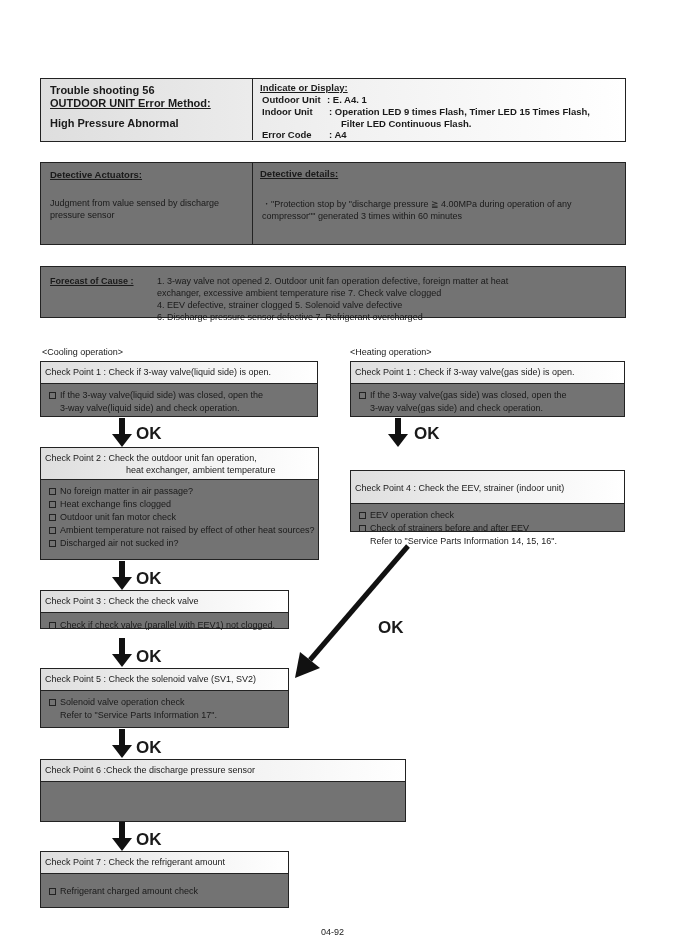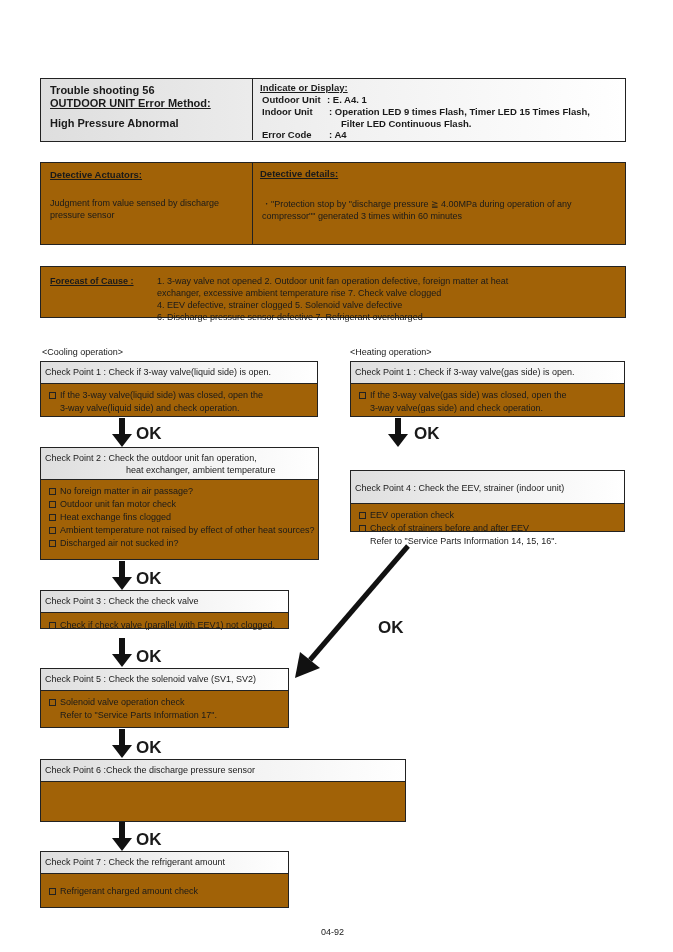--- a/index.html
+++ b/index.html
@@ -1,18 +1,18 @@
 <!DOCTYPE html>
 <html><head>
 <meta charset="utf-8">
 <style>
   html, body { margin: 0; padding: 0; background: #ffffff; }
   body { width: 673px; height: 952px; position: relative; font-family: "Liberation Sans", sans-serif; color: #1a1a1a; overflow: hidden; }
   .abs { position: absolute; box-sizing: border-box; }
-  .box { border: 1px solid #222; background: #a16207; }
+  .box { border: 1px solid #222; background: #737373; }
   .grad { background: linear-gradient(to right, #dedede 0%, #f2f2f2 55%, #ffffff 100%); }
   .ul { text-decoration: underline; }
   .b { font-weight: bold; }
   .t11 { font-size: 11px; line-height: 13px; }
   .t10 { font-size: 9.5px; line-height: 12px; }
   .t9 { font-size: 9px; line-height: 12px; }
   .cbx { display: inline-block; width: 7px; height: 7px; border: 1.3px solid #222; margin-right: 4px; vertical-align: -1px; box-sizing: border-box; }
   .cp-head { border-bottom: 1px solid #222; padding: 4px 4px; font-size: 9px; line-height: 12px; box-sizing: border-box; }
   .cp-body { padding: 4px 8px; font-size: 9px; line-height: 12px; }
   .item { margin: 1px 0; }
@@ -92,22 +92,22 @@
   </svg>
 <div class="ok" style="left:414px;top:424px;">OK</div>
 
 <div class="abs box" style="left:40px;top:447px;width:279px;height:113px;">
   <div class="cp-head grad" style="height:32px;">
     <div>Check Point 2 : Check the outdoor unit fan operation,</div>
     <div style="padding-left:81px;">heat exchanger, ambient temperature</div>
   </div>
   <div class="cp-body" style="padding-top:4px;">
     <div class="item"><span class="cbx"></span><span>No foreign matter in air passage?</span></div>
+    <div class="item"><span class="cbx"></span><span>Heat exchange fins clogged</span></div>
     <div class="item"><span class="cbx"></span><span>Outdoor unit fan motor check</span></div>
-    <div class="item"><span class="cbx"></span><span>Heat exchange fins clogged</span></div>
     <div class="item" style="white-space:nowrap;"><span class="cbx"></span><span>Ambient temperature not raised by effect of other heat sources?</span></div>
     <div class="item"><span class="cbx"></span><span>Discharged air not sucked in?</span></div>
   </div>
 </div>
 
 <div class="abs box" style="left:350px;top:470px;width:275px;height:62px;">
   <div class="cp-head grad" style="height:33px;padding-top:11px;">Check Point 4 : Check the EEV, strainer (indoor unit)</div>
   <div class="cp-body" style="padding-top:4px;">
     <div class="item"><span class="cbx"></span><span>EEV operation check</span></div>
     <div class="item"><span class="cbx"></span><span>Check of strainers before and after EEV</span></div>

